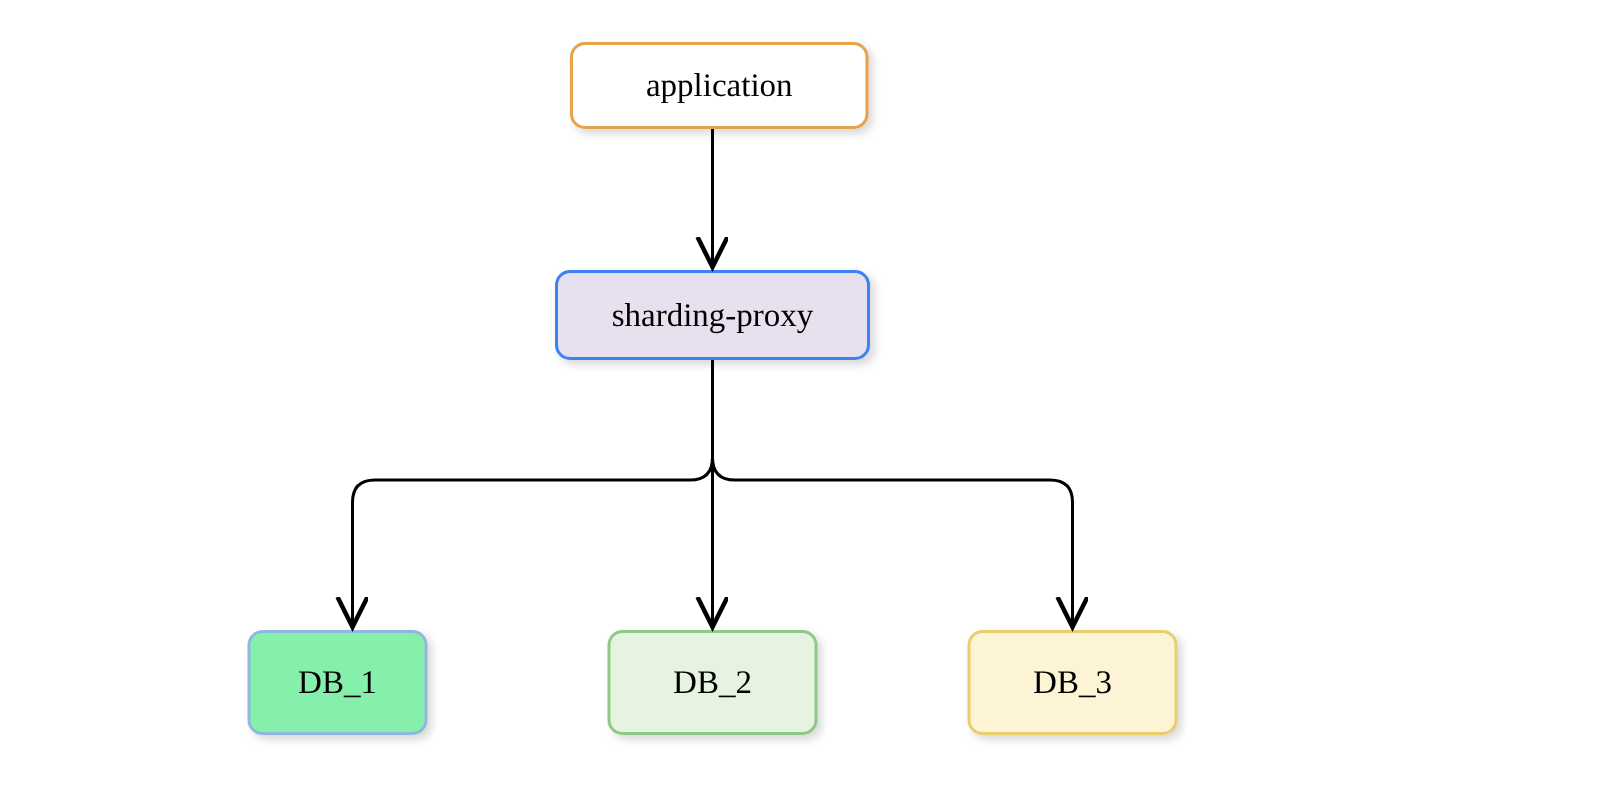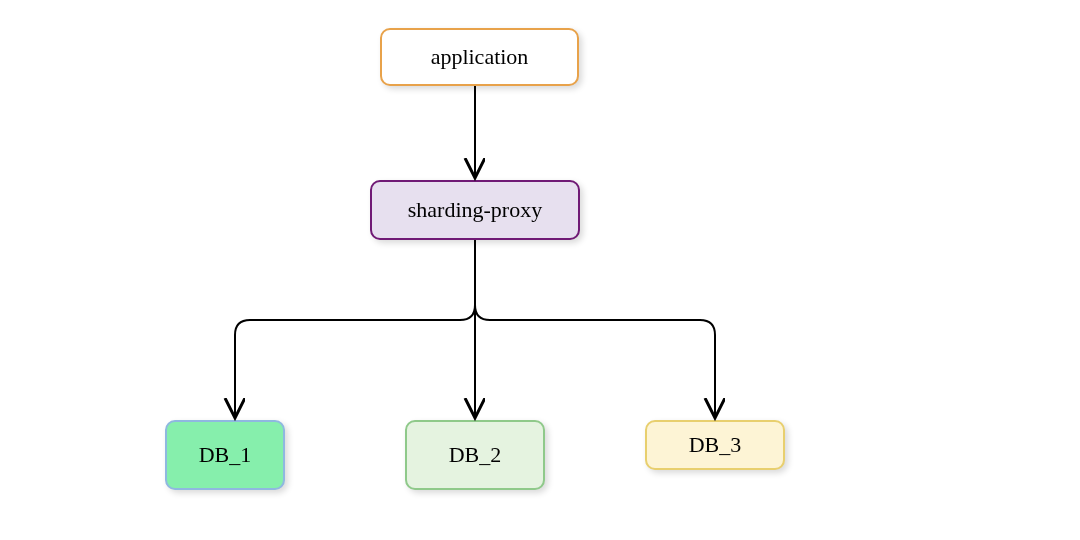--- a/index.html
+++ b/index.html
@@ -28,21 +28,21 @@
       height: 58px;
       background: #ffffff;
       border: 2px solid #e8a24a;
     }
     .sharding-proxy {
       left: 370px;
       top: 180px;
       width: 210px;
       height: 60px;
       background: #e7e0ef;
-      border: 2px solid #701a75;
+      border: 2px solid #3b82f6;
     }
     .db1 {
       left: 165px;
       top: 420px;
       width: 120px;
       height: 70px;
       background: #86efac;
       border: 2px solid #8fb8e0;
     }
     .db2 {
@@ -50,21 +50,21 @@
       top: 420px;
       width: 140px;
       height: 70px;
       background: #e5f3e0;
       border: 2px solid #8fc98a;
     }
     .db3 {
       left: 645px;
       top: 420px;
       width: 140px;
-      height: 50px;
+      height: 70px;
       background: #fdf4d5;
       border: 2px solid #e8cf6e;
     }
     svg.connector {
       position: absolute;
       top: 0;
       left: 0;
       width: 1080px;
       height: 540px;
       pointer-events: none;

